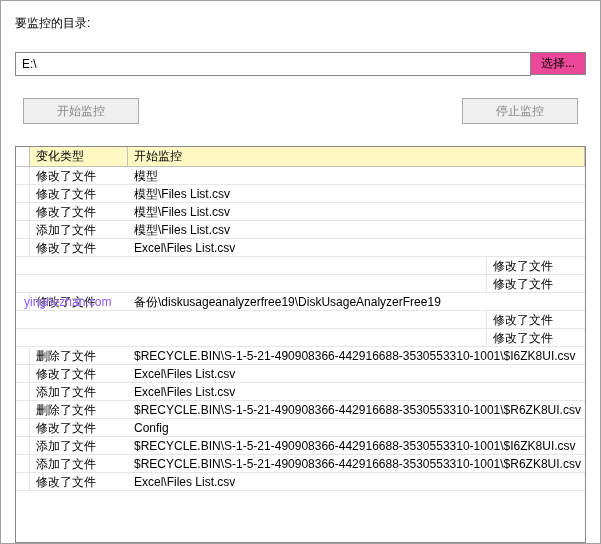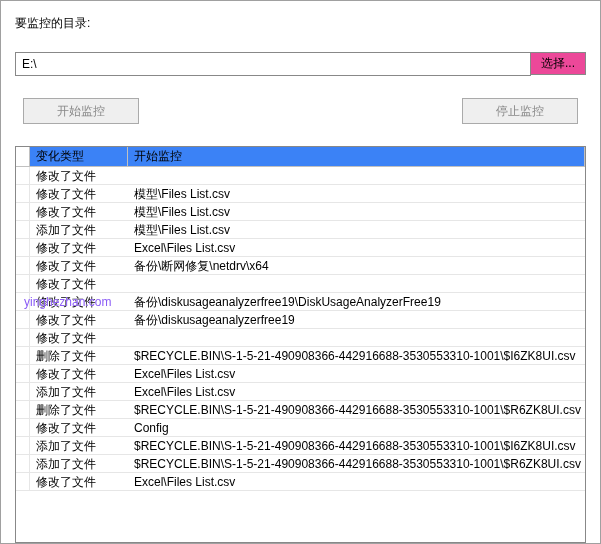--- a/index.html
+++ b/index.html
@@ -89,33 +89,34 @@
   }
   .gh-handle {
     width: 14px;
     border-right: 1px solid #c0c0c0;
     background: #fff;
   }
   .gh-col {
     border-right: 1px solid #c0c0c0;
     display: flex; align-items: center;
     padding: 0 6px;
-    background: #3b82f6;
+    background: #fef9c3;
   }
   .col-type { width: 98px; flex: 0 0 98px; }
   .col-path { flex: 1; }
   .grid-body {
     overflow: hidden;
   }
   .grid-row {
     display: flex;
     height: 18px;
     line-height: 18px;
     border-bottom: 1px solid #e6e6e6;
     white-space: nowrap;
+    justify-content: flex-end;
   }
   .gr-handle {
     width: 14px; flex: 0 0 14px;
     border-right: 1px solid #e6e6e6;
   }
   .cell {
     padding: 0 6px;
     overflow: hidden;
     text-overflow: clip;
   }
@@ -152,20 +153,21 @@
     <div class="grid-wrap">
       <div class="grid-header">
         <div class="gh-handle"></div>
         <div class="gh-col col-type">变化类型</div>
         <div class="gh-col col-path">开始监控</div>
       </div>
       <div class="grid-body" id="grid-body">
           <div class="grid-row">
             <div class="gr-handle"></div>
             <div class="cell col-type">修改了文件</div>
+            <div class="cell col-path">模型</div>
           </div>
           <div class="grid-row">
             <div class="gr-handle"></div>
             <div class="cell col-type">修改了文件</div>
             <div class="cell col-path">模型\Files List.csv</div>
           </div>
           <div class="grid-row">
             <div class="gr-handle"></div>
             <div class="cell col-type">修改了文件</div>
             <div class="cell col-path">模型\Files List.csv</div>
@@ -176,35 +178,33 @@
             <div class="cell col-path">模型\Files List.csv</div>
           </div>
           <div class="grid-row">
             <div class="gr-handle"></div>
             <div class="cell col-type">修改了文件</div>
             <div class="cell col-path">Excel\Files List.csv</div>
           </div>
           <div class="grid-row">
             <div class="gr-handle"></div>
             <div class="cell col-type">修改了文件</div>
-            <div class="cell col-path">备份\断网修复\netdrv\x64</div>
           </div>
           <div class="grid-row">
             <div class="gr-handle"></div>
             <div class="cell col-type">修改了文件</div>
           </div>
           <div class="grid-row">
             <div class="gr-handle"></div>
             <div class="cell col-type">修改了文件</div>
             <div class="cell col-path">备份\diskusageanalyzerfree19\DiskUsageAnalyzerFree19</div>
           </div>
           <div class="grid-row">
             <div class="gr-handle"></div>
             <div class="cell col-type">修改了文件</div>
-            <div class="cell col-path">备份\diskusageanalyzerfree19</div>
           </div>
           <div class="grid-row">
             <div class="gr-handle"></div>
             <div class="cell col-type">修改了文件</div>
           </div>
           <div class="grid-row">
             <div class="gr-handle"></div>
             <div class="cell col-type">删除了文件</div>
             <div class="cell col-path">$RECYCLE.BIN\S-1-5-21-490908366-442916688-3530553310-1001\$I6ZK8UI.csv</div>
           </div>

